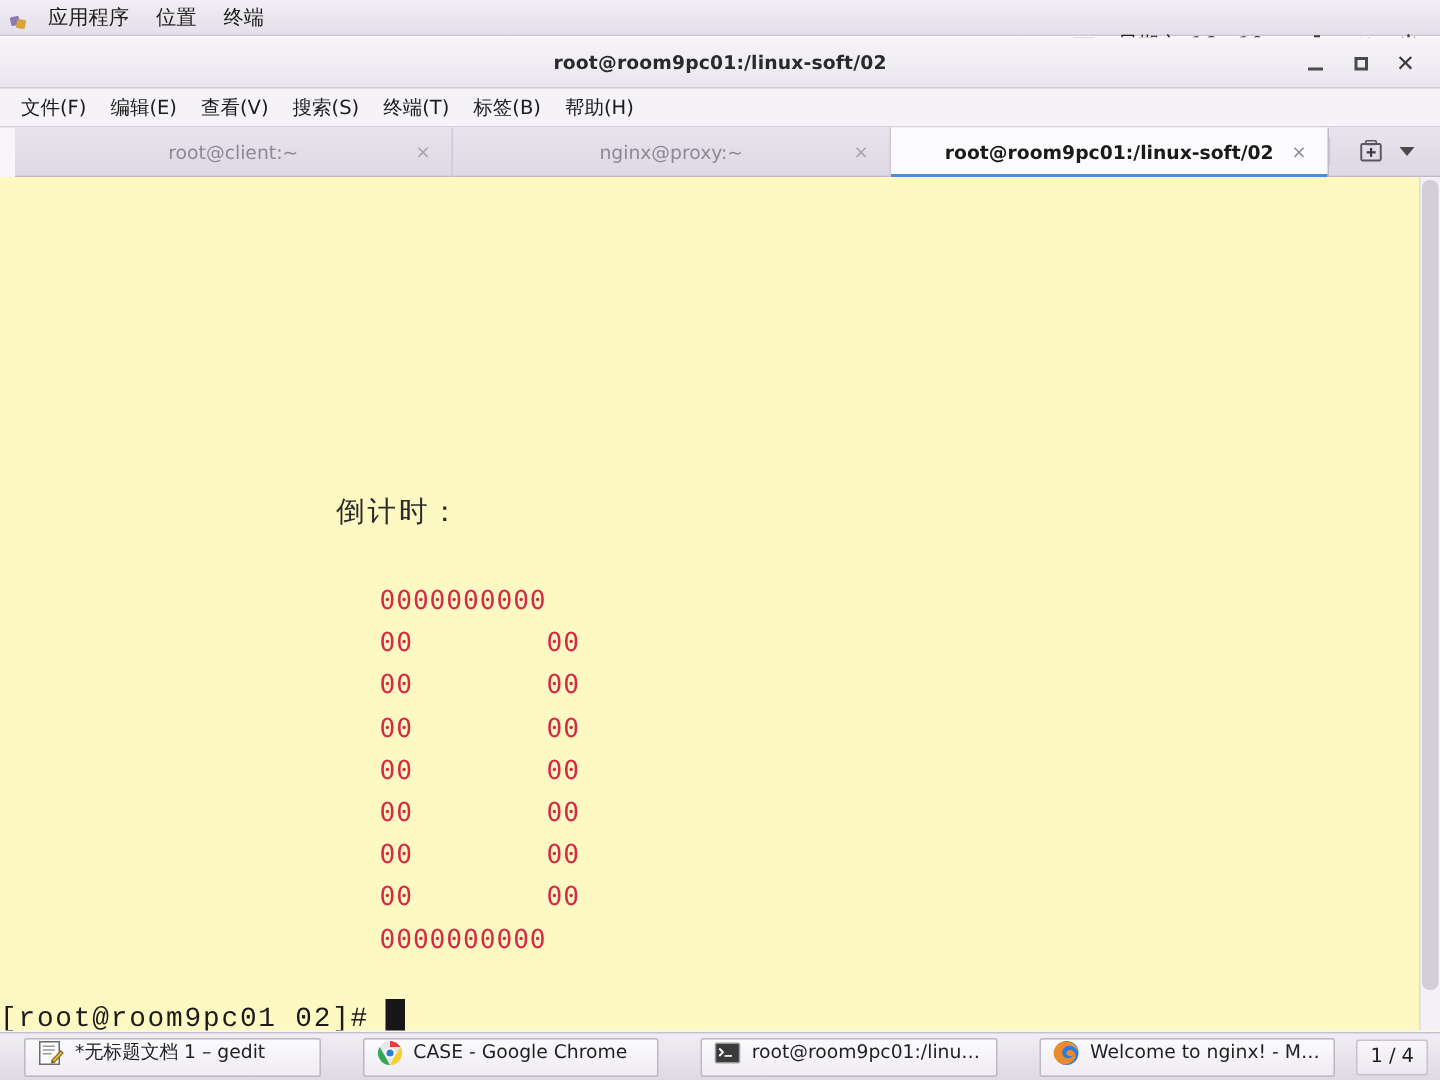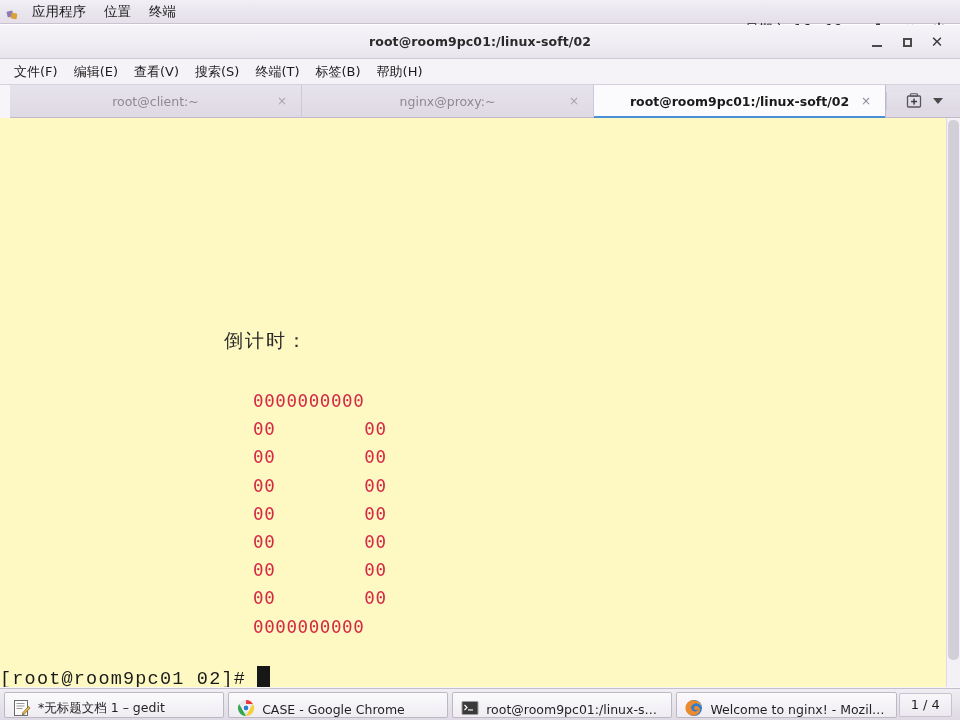--- a/index.html
+++ b/index.html
@@ -198,23 +198,23 @@
     position: absolute; left: 0; bottom: 0;
     width: 960px; height: 32px;
     background: linear-gradient(to bottom, #f0edf3 0%, #e7e3ea 55%, #ded9e3 100%);
     border-top: 1px solid #c5c0cd;
     display: flex; align-items: center;
     padding: 0 2px;
     font-size: 12.5px; color: #1f1f1f;
   }
   .task-btn {
     height: 26px;
-    display: flex; align-items: flex-end; gap: 7px;
+    display: flex; align-items: flex-start; gap: 7px;
     padding: 0 8px;
-    margin: 0 2px;
+    margin: 0 14px;
     background: linear-gradient(to bottom,#fbfafc 0%, #efecf2 100%);
     border: 1px solid #bdb8c6;
     border-radius: 2px;
     white-space: nowrap; overflow: hidden;
   }
   .task-btn .task-text { overflow: hidden; text-overflow: ellipsis; white-space: nowrap; }
   .tb-1 { width: 222px; }
   .tb-2 { width: 222px; }
   .tb-3 { width: 222px; }
   .tb-4 { width: 222px; }

